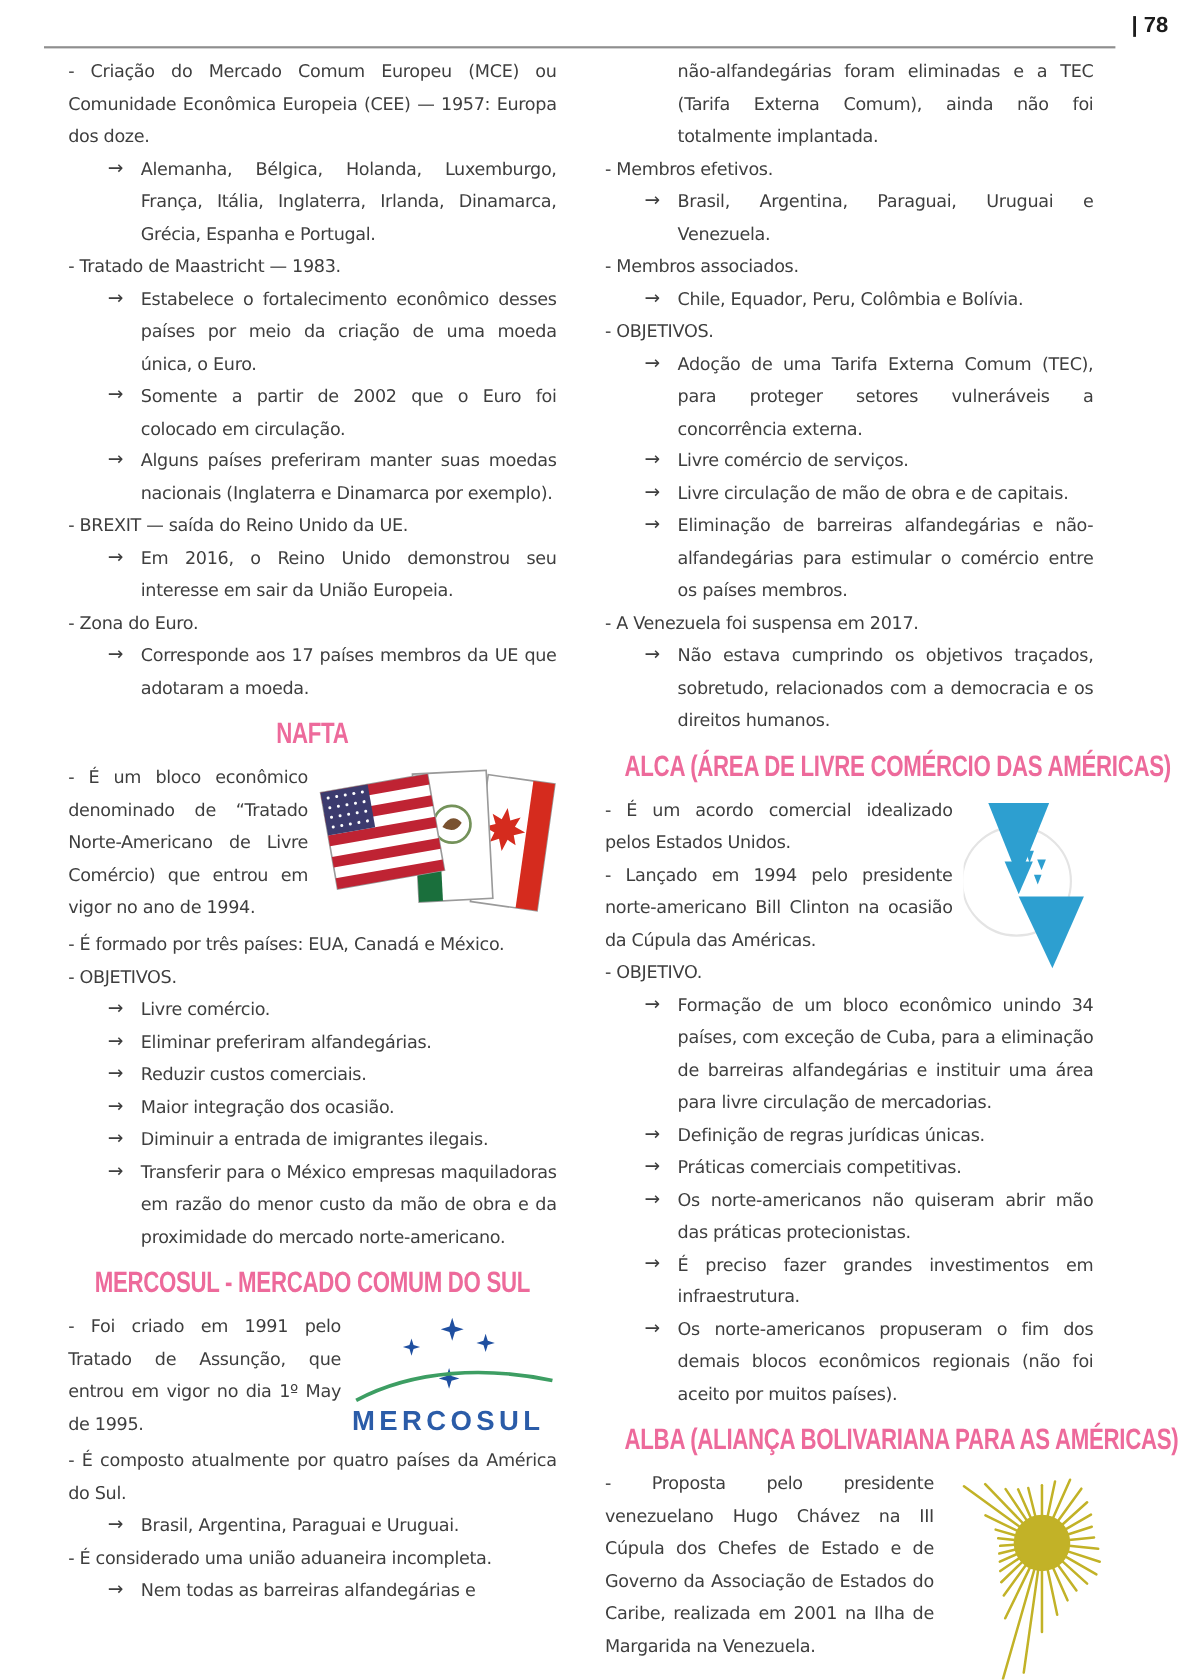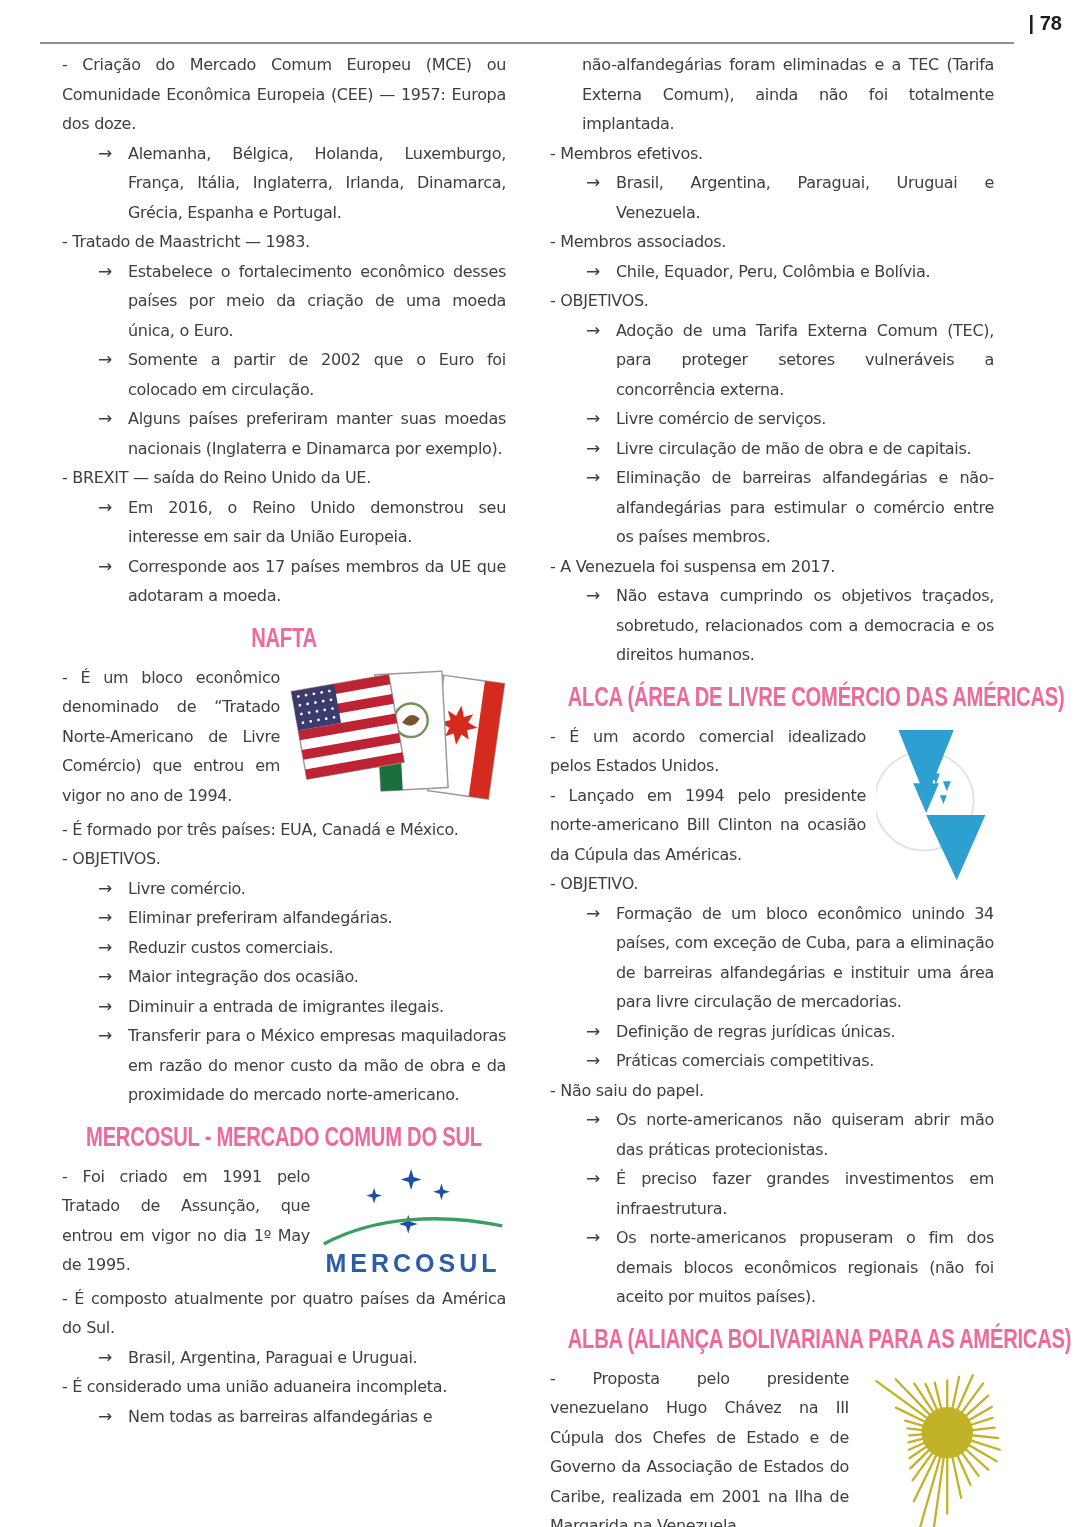--- a/index.html
+++ b/index.html
@@ -5,30 +5,30 @@
   html,body{margin:0;padding:0;background:#ffffff;}
   .page{position:relative;width:1076px;height:1527px;background:#fff;overflow:hidden;
         font-family:"DejaVu Sans",sans-serif;color:#3e3e3e;}
   .pageno{position:absolute;top:12px;right:14px;font-family:"Liberation Sans",sans-serif;
           font-weight:bold;font-size:20px;color:#1c1c1c;}
   .toprule{position:absolute;top:42px;left:40px;width:974px;border-top:2px solid #8f8f8f;height:0;}
   .columns{position:absolute;top:50px;left:62px;width:932px;display:flex;gap:44px;}
   .col{width:444px;font-size:16px;line-height:29.5px;letter-spacing:-0.3px;}
   .just{text-align:justify;}
   p.dash{margin:0;}
-  p.cont{margin:0 0 0 32px;}
+  p.cont{margin:0 0 0 66px;}
   .ai{display:flex;margin-left:36px;}
   .ar{flex:0 0 30px;font-size:17px;}
   .atext{flex:1;}
   .sec-heading{margin:12px 0 10px;text-align:center;color:#ed6a9b;
       font-family:"Liberation Sans",sans-serif;font-weight:700;font-size:22px;line-height:30px;
       transform:scale(0.92,1.22);transform-origin:center;white-space:nowrap;}
   .fig{float:right;}
   .fig-nafta{width:218px;height:150px;margin:0 0 2px 8px;}
-  .fig-mercosul{width:186px;height:116px;margin:4px 0 2px 10px;text-align:center;}
+  .fig-mercosul{width:186px;height:116px;margin:4px 0 2px 10px;}
   .fig-mercosul svg{display:block;}
   .mercosul-word{font-family:"Liberation Sans",sans-serif;font-weight:700;font-size:25px;
       letter-spacing:4px;color:#2b5ca8;line-height:30px;}
   .fig-alca{width:118px;height:168px;margin:2px 0 4px 10px;}
   .fig-alba{width:135px;height:200px;margin:2px 0 0 10px;position:relative;}
   .fig-alba svg{position:absolute;top:0;right:-58px;}
   .clear{clear:both;}
 </style>
 </head>
 <body>
@@ -57,20 +57,21 @@
       </div>
       <div class="ai">
         <span class="ar">→</span>
         <span class="atext just">Alguns países preferiram manter suas moedas nacionais (Inglaterra e Dinamarca por exemplo).</span>
       </div>
       <p class="dash just">- BREXIT — saída do Reino Unido da UE.</p>
       <div class="ai">
         <span class="ar">→</span>
         <span class="atext just">Em 2016, o Reino Unido demonstrou seu interesse em sair da União Europeia.</span>
       </div>
+      <p class="dash just">- Zona do Euro.</p>
       <div class="ai">
         <span class="ar">→</span>
         <span class="atext just">Corresponde aos 17 países membros da UE que adotaram a moeda.</span>
       </div>
 
       <div class="sec-heading">NAFTA</div>
 
       <div class="fig fig-nafta">
         <svg width="218" height="150" viewBox="0 0 218 152">
 
@@ -240,21 +241,20 @@
         <span class="atext just">Formação de um bloco econômico unindo 34 países, com exceção de Cuba, para a eliminação de barreiras alfandegárias e instituir uma área para livre circulação de mercadorias.</span>
       </div>
       <div class="ai">
         <span class="ar">→</span>
         <span class="atext just">Definição de regras jurídicas únicas.</span>
       </div>
       <div class="ai">
         <span class="ar">→</span>
         <span class="atext just">Práticas comerciais competitivas.</span>
       </div>
-      <p class="dash just">- Não saiu do papel.</p>
       <div class="ai">
         <span class="ar">→</span>
         <span class="atext just">Os norte-americanos não quiseram abrir mão das práticas protecionistas.</span>
       </div>
       <div class="ai">
         <span class="ar">→</span>
         <span class="atext just">É preciso fazer grandes investimentos em infraestrutura.</span>
       </div>
       <div class="ai">
         <span class="ar">→</span>

